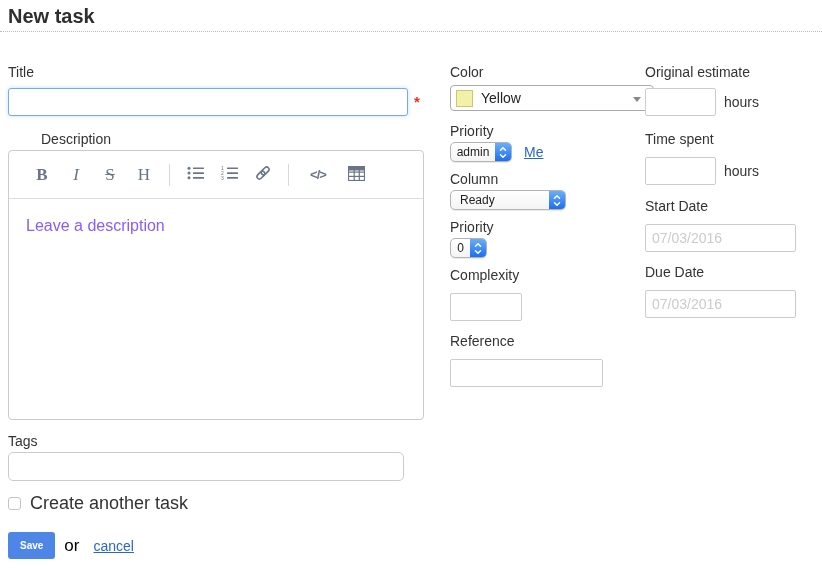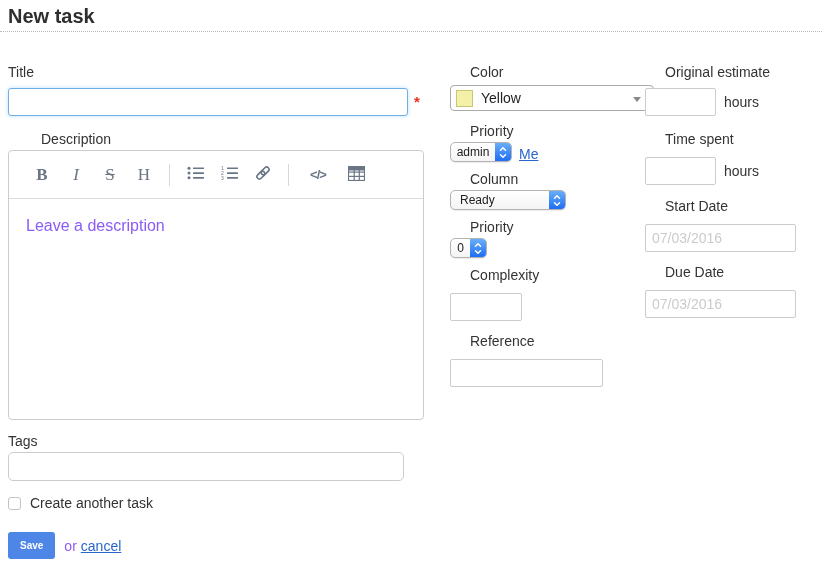--- a/index.html
+++ b/index.html
@@ -35,45 +35,45 @@
   .tb.code{font-size:13px;letter-spacing:-1px;width:26px;font-weight:bold;color:#6a7686;}
   .tb-sep{width:1px;height:22px;background:#d7d7d7;margin:0 8px;}
   .editor-body{padding:18px 17px;}
   .ph{font-size:16px;color:#8b5cf6;}
 
   
   .lbl-tags{margin-bottom:3px;}
   .tags-input{box-sizing:border-box;width:396px;height:29px;border:1px solid #ccc;border-radius:5px;outline:none;padding:0 8px;font-size:14px;font-family:inherit;margin-bottom:14px;display:block;}
 
   
-  .chk-row{display:flex;align-items:center;height:16px;margin-bottom:21px;font-size:14px;cursor:pointer;}
+  .chk-row{display:flex;align-items:center;height:16px;margin-bottom:21px;font-size:18px;cursor:pointer;}
   .chk{box-sizing:border-box;width:13px;height:13px;border:1px solid #c3c3c3;border-radius:3px;background:#fff;margin-right:9px;display:inline-block;}
 
   
   .actions{display:flex;align-items:center;height:27px;}
   .save{background:#4e86e8;color:#fff;border:none;border-radius:3px;height:27px;padding:0 12px;font-size:10px;font-weight:bold;font-family:inherit;cursor:pointer;}
-  .or{margin:0 4px 0 9px;font-size:14px;color:#8b5cf6;}
+  .or{margin:0 14px 0 9px;font-size:17px;color:#000000;}
   a.lnk{color:#2a66cc;text-decoration:underline;font-size:14px;cursor:pointer;}
 
   
-  .grp-label{font-size:14px;height:16px;line-height:16px;margin-left:20px;}
+  .grp-label{font-size:14px;height:16px;line-height:16px;}
   .color-select{box-sizing:border-box;width:204px;height:26px;border:1px solid #aaa;border-radius:4px;background:#fff;display:flex;align-items:center;margin:5px 0 12px 0;position:relative;cursor:pointer;}
   .swatch{width:17px;height:17px;background:#f3f1a9;border:1px solid #c9c772;margin-left:5px;display:inline-block;box-sizing:border-box;}
   .color-name{font-size:14px;margin-left:8px;color:#222;}
   .dd-arrow{position:absolute;right:12px;top:11px;width:0;height:0;border-left:4px solid transparent;border-right:4px solid transparent;border-top:5px solid #888;}
 
   .mac-select{box-sizing:border-box;height:20px;border:1px solid #b3b3b3;border-radius:5px;background:linear-gradient(#fff,#f4f4f4);display:inline-flex;align-items:center;position:relative;cursor:pointer;box-shadow:0 1px 1px rgba(0,0,0,.08);}
   .ms-text{font-size:12px;color:#222;flex:1;text-align:center;padding:0 2px;}
   .ms-text.left{text-align:left;padding-left:9px;}
   .ms-stepper{width:16px;height:18px;border-radius:0 4px 4px 0;background:linear-gradient(#6aaef8,#1e6ef5);display:flex;align-items:center;justify-content:center;margin-right:0;}
-  .asg-row{display:flex;align-items:flex-end;margin:3px 0 9px 0;height:20px;}
+  .asg-row{display:flex;align-items:center;margin:3px 0 9px 0;height:20px;}
   .sel-assignee{width:62px;}
   .sel-column{width:116px;margin:3px 0 9px 0;}
   .sel-priority{width:37px;margin:3px 0 9px 0;}
-  .me{margin-left:7px;}
+  .me{margin-left:12px;}
   .plain-input{box-sizing:border-box;height:28px;border:1px solid #ccc;border-radius:2px;outline:none;padding:0 6px;font-size:14px;font-family:inherit;display:block;}
   .complexity-input{width:72px;margin:10px 0 12px 0;}
   .reference-input{width:153px;margin:10px 0 0 0;}
 
   
   .hours-row{display:flex;align-items:center;height:28px;}
   .hours-row .plain-input{width:71px;}
   .unit{font-size:14px;margin-left:8px;}
   .r1{margin:8px 0 15px 0;}
   .r2{margin:10px 0 13px 0;}

